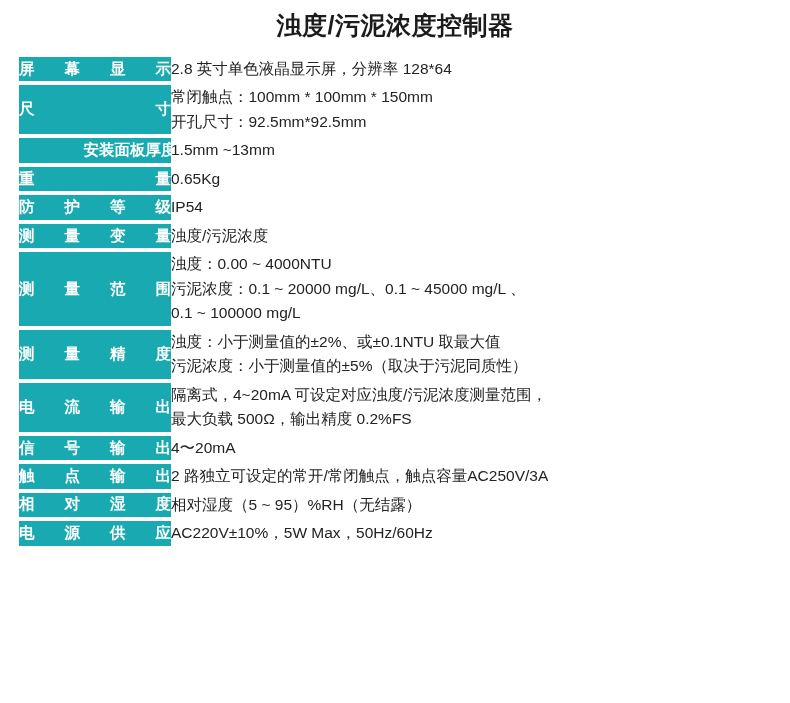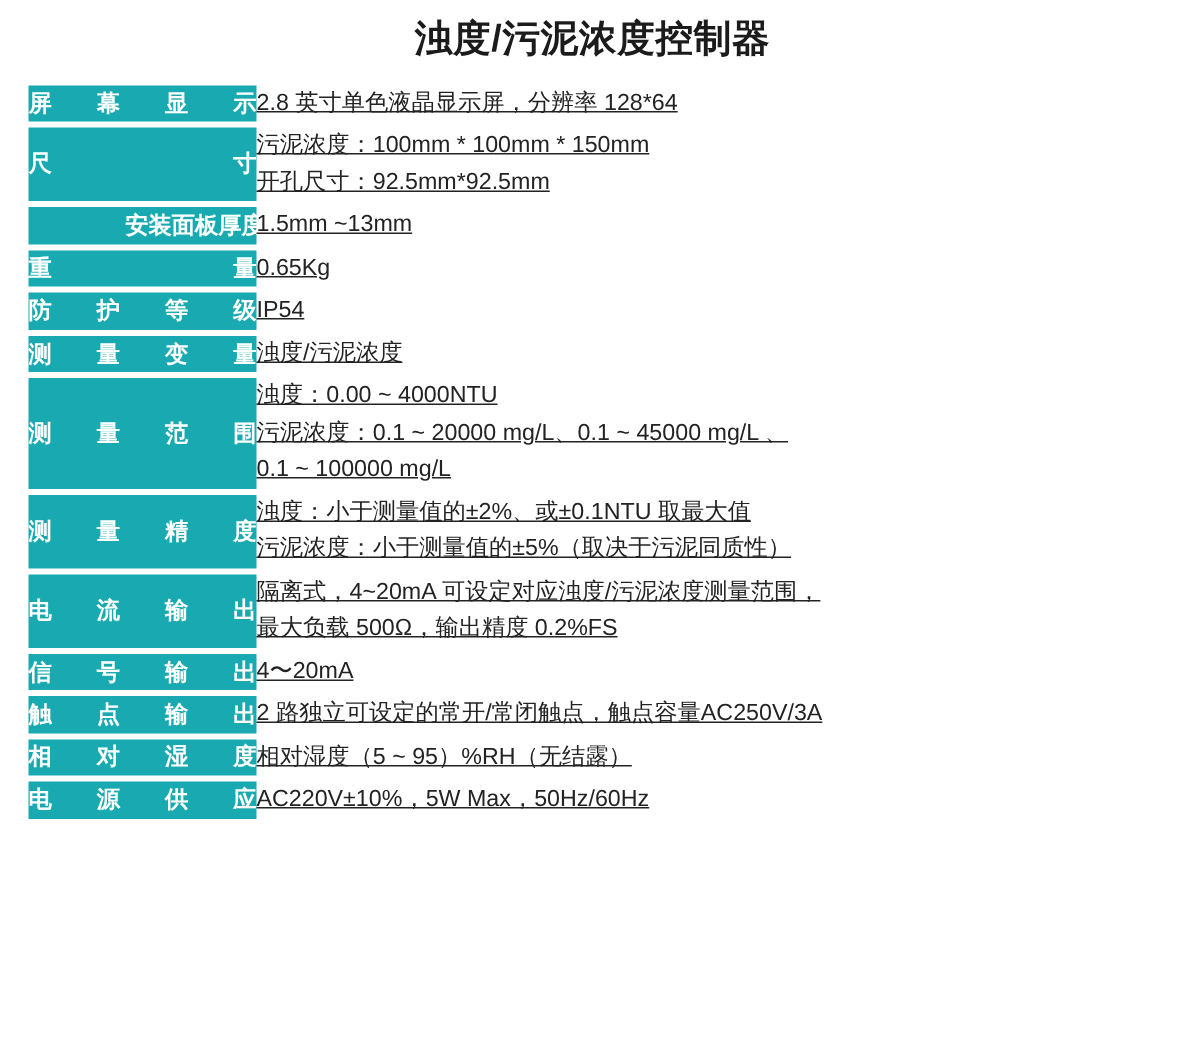--- a/index.html
+++ b/index.html
@@ -67,21 +67,20 @@
   }
   td.value {
     padding: 4px 0 4px 13px;
     font-size: 15.5px;
     color: #232323;
     line-height: 1.58;
   }
   .value-line {
     display: block;
     white-space: pre;
-    text-decoration: underline;
   }
 </style>
 </head>
 <body>
 
 <div class="page">
   <div class="title">浊度/污泥浓度控制器</div>
   <table class="spec">
     <tbody>
         <tr>
@@ -98,21 +97,21 @@
           </td>
         </tr>
         <tr>
           <td class="label">
             <div class="label-inner">
               <span>尺</span>
               <span>寸</span>
             </div>
           </td>
           <td class="value">
-            <span class="value-line">污泥浓度：100mm * 100mm * 150mm</span>
+            <span class="value-line">常闭触点：100mm * 100mm * 150mm</span>
             <span class="value-line">开孔尺寸：92.5mm*92.5mm</span>
           </td>
         </tr>
         <tr>
           <td class="label">
             <div class="label-inner nospread">安装面板厚度</div>
           </td>
           <td class="value">
             <span class="value-line">1.5mm ~13mm</span>
           </td>

